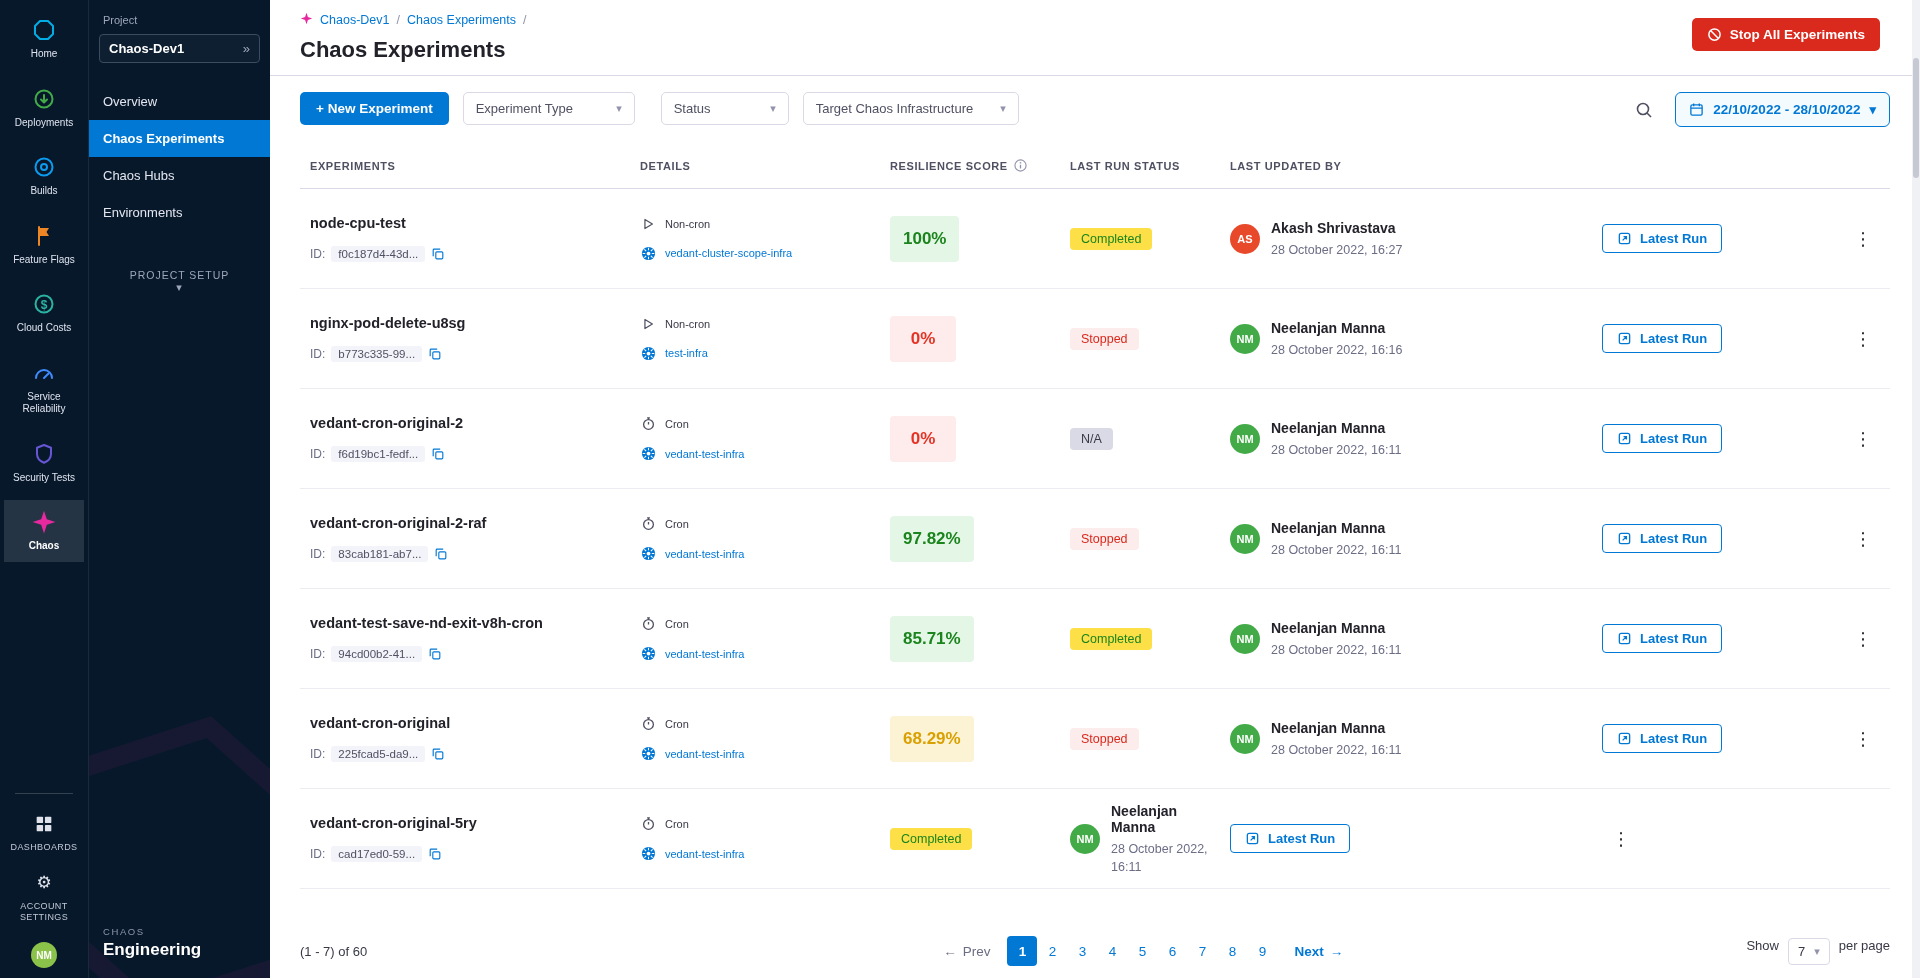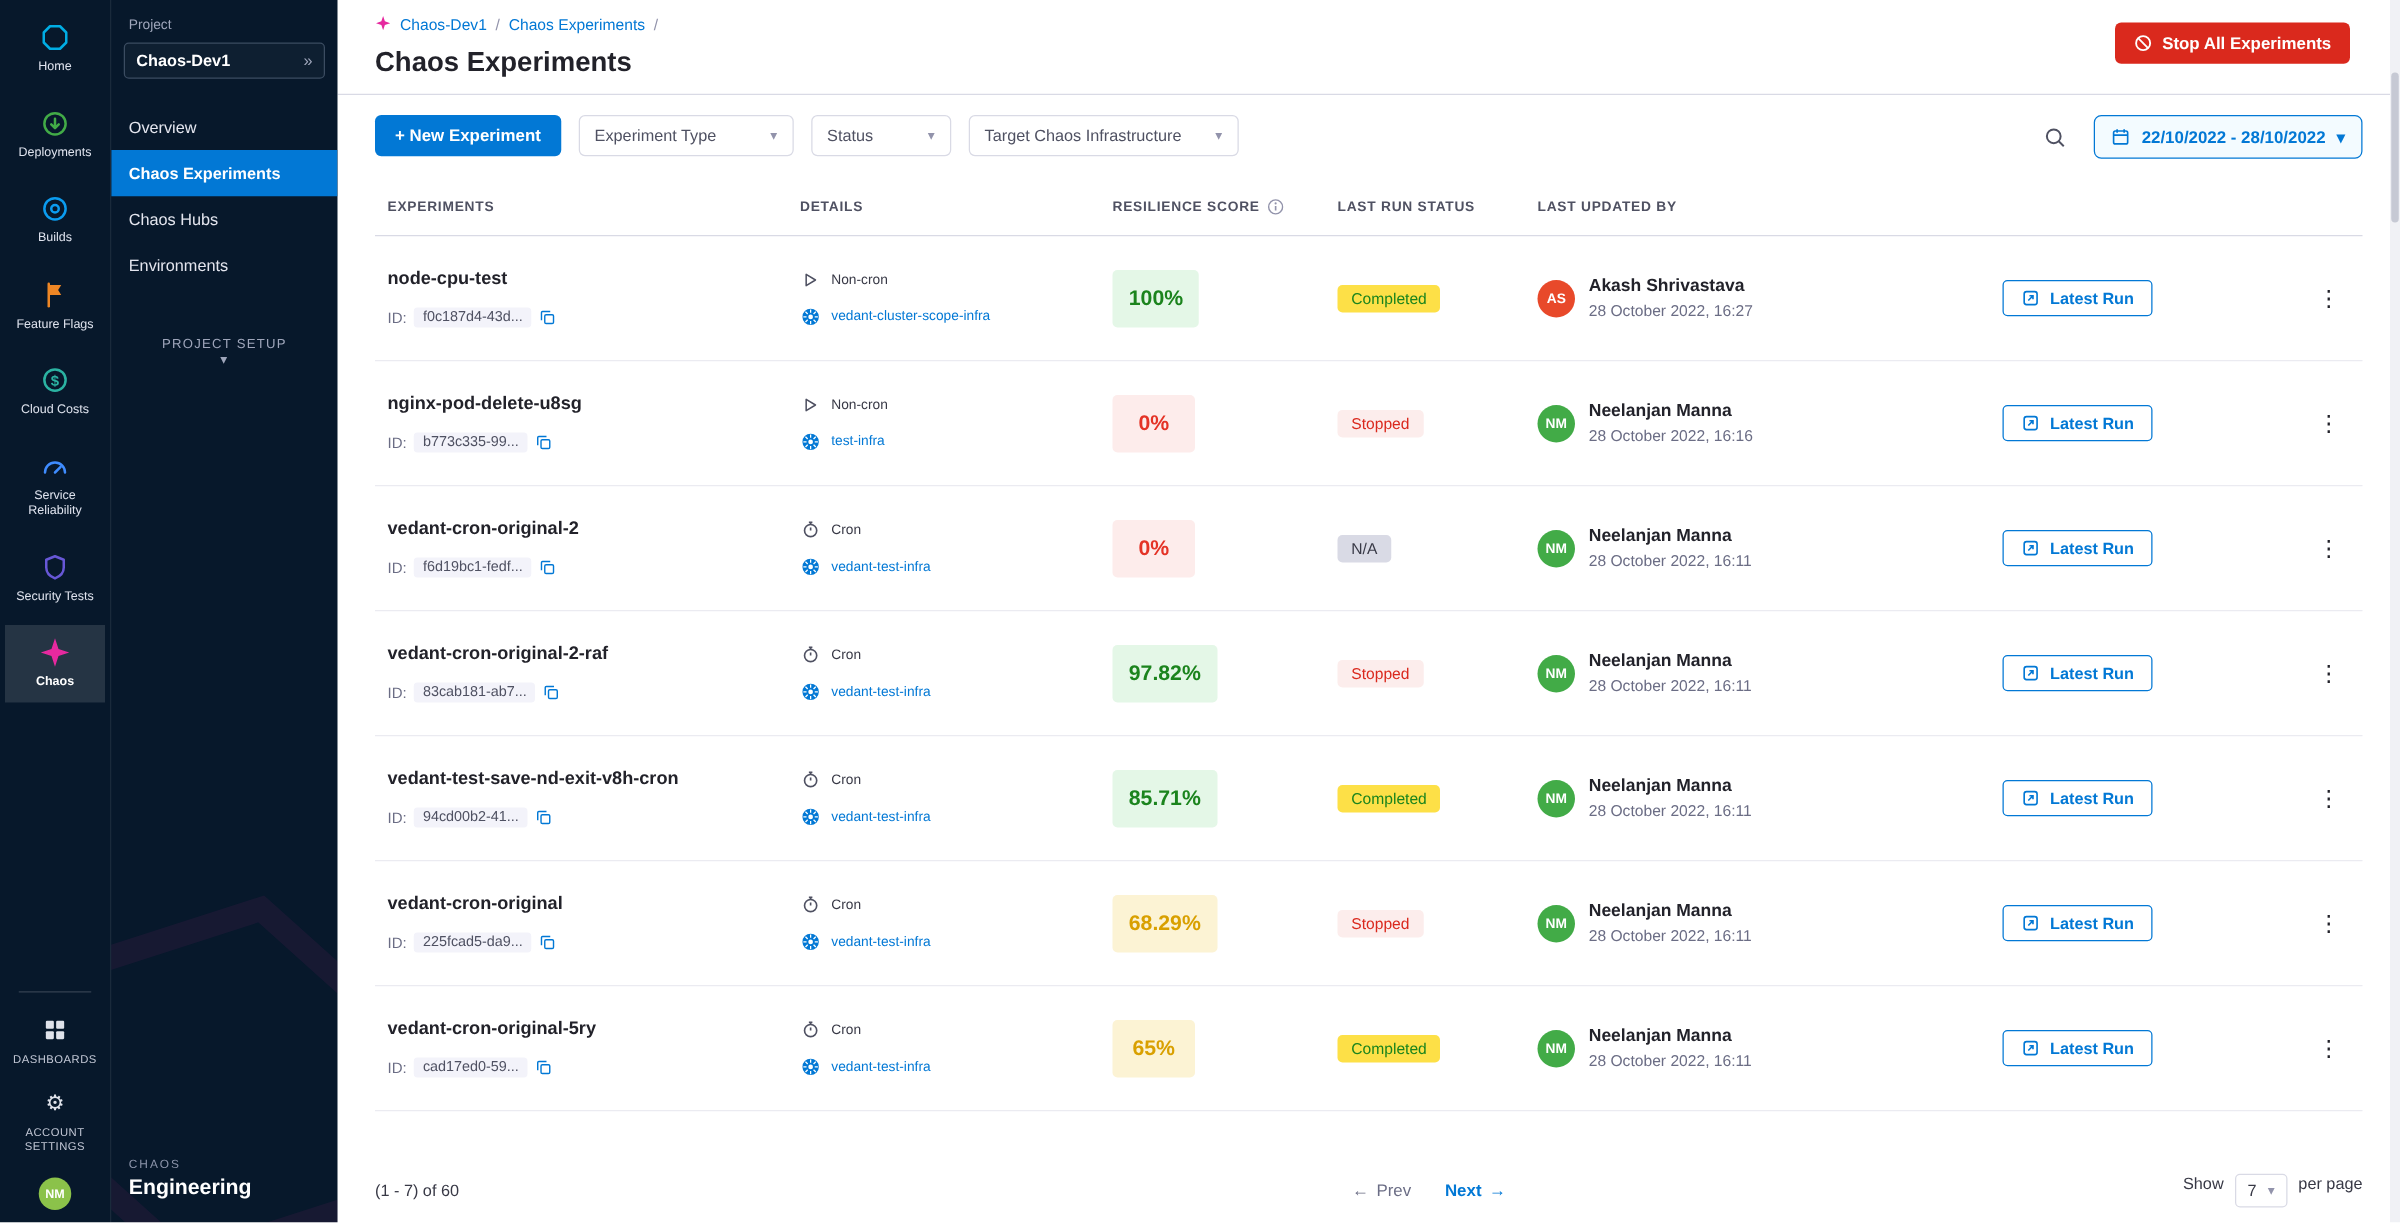--- a/index.html
+++ b/index.html
@@ -55,21 +55,21 @@
   .stop-all { position:absolute; right:40px; top:18px; background:#da291d; color:#fff; border:none;
               border-radius:5px; padding:9px 15px; font-size:13.5px; font-weight:bold; display:flex;
               align-items:center; gap:8px; cursor:pointer; }
 
   .toolbar { display:flex; align-items:flex-start; gap:14px; padding:16px 30px; }
   .btn-primary { background:#0278d5; color:#fff; border:none; border-radius:5px; padding:9px 16px;
                  font-size:13.5px; font-weight:bold; cursor:pointer; }
   .select { border:1px solid #d9dae5; border-radius:5px; background:#fff; padding:8px 12px; font-size:13px;
             color:#4f5162; display:flex; align-items:center; justify-content:space-between; gap:10px; cursor:pointer; }
   .select .chev, .date-btn .chev, .per-page-select .chev { color:#9293ab; font-size:11px; }
-  .sel-type { width:172px; } .sel-status { width:112px; } .sel-infra { width:216px; }
+  .sel-type { width:172px; } .sel-status { width:128px;margin-left:12px; } .sel-infra { width:216px; }
   .toolbar-right { margin-left:auto; display:flex; align-items:center; gap:18px; }
   .search-btn { background:none; border:none; cursor:pointer; padding:4px; display:flex; }
   .date-btn { border:1px solid #0278d5; background:#f3fbff; color:#0278d5; font-weight:bold; font-size:13.5px;
               border-radius:6px; padding:9px 13px; display:flex; align-items:center; gap:9px; cursor:pointer; }
   .date-btn .chev { color:#0278d5; font-size:13px; }
 
   .table { padding:0 30px; }
   .thead, .trow { display:grid; grid-template-columns:330px 250px 180px 160px 372px 1fr 56px; align-items:center; }
   .thead { height:46px; border-bottom:1px solid #d9dae5; }
   .th { font-size:11px; font-weight:bold; letter-spacing:0.6px; color:#4f5162; padding-left:10px;
@@ -734,23 +734,20 @@
                     <circle cx="8" cy="8" r="2" fill="#fff"></circle>
                     <g stroke="#fff" stroke-width="1.1">
                       <path d="M8 1.8v2.7M8 11.5v2.7M1.8 8h2.7M11.5 8h2.7M3.6 3.6l1.9 1.9M10.5 10.5l1.9 1.9M12.4 3.6l-1.9 1.9M5.5 10.5l-1.9 1.9"></path>
                     </g>
                   </svg>
                 </span>
         <a class="infra-link">vedant-test-infra</a>
       </div>
     </div>
     <div class="cell">
-      <span class="score-box tone-amber">65%</span>
-    </div>
-    <div class="cell">
       <span class="badge badge-green">Completed</span>
     </div>
     <div class="cell user-cell">
       <span class="avatar" style="background: rgb(66, 171, 71);">NM</span>
       <span>
         <span class="user-name" style="display:block">Neelanjan Manna</span>
         <span class="user-date">28 October 2022, 16:11</span>
       </span>
     </div>
     <div class="cell">
@@ -769,20 +766,21 @@
 </div>
     </div>
 
     <div class="pagination">
       <div class="page-summary">(1 - 7) of 60</div>
       <div class="pager">
         <button class="pager-nav prev">
           <span>←</span>
           <span>Prev</span>
         </button>
+        <span><button class="page-btn active">1</button><button class="page-btn">2</button><button class="page-btn">3</button><button class="page-btn">4</button><button class="page-btn">5</button><button class="page-btn">6</button><button class="page-btn">7</button><button class="page-btn">8</button><button class="page-btn">9</button></span>
         <button class="pager-nav next">
           <span>Next</span>
           <span>→</span>
         </button>
       </div>
       <div class="show-group">
         <span>Show</span>
         <div class="per-page-select">
           <span>7</span>
           <span class="chev">▾</span>

